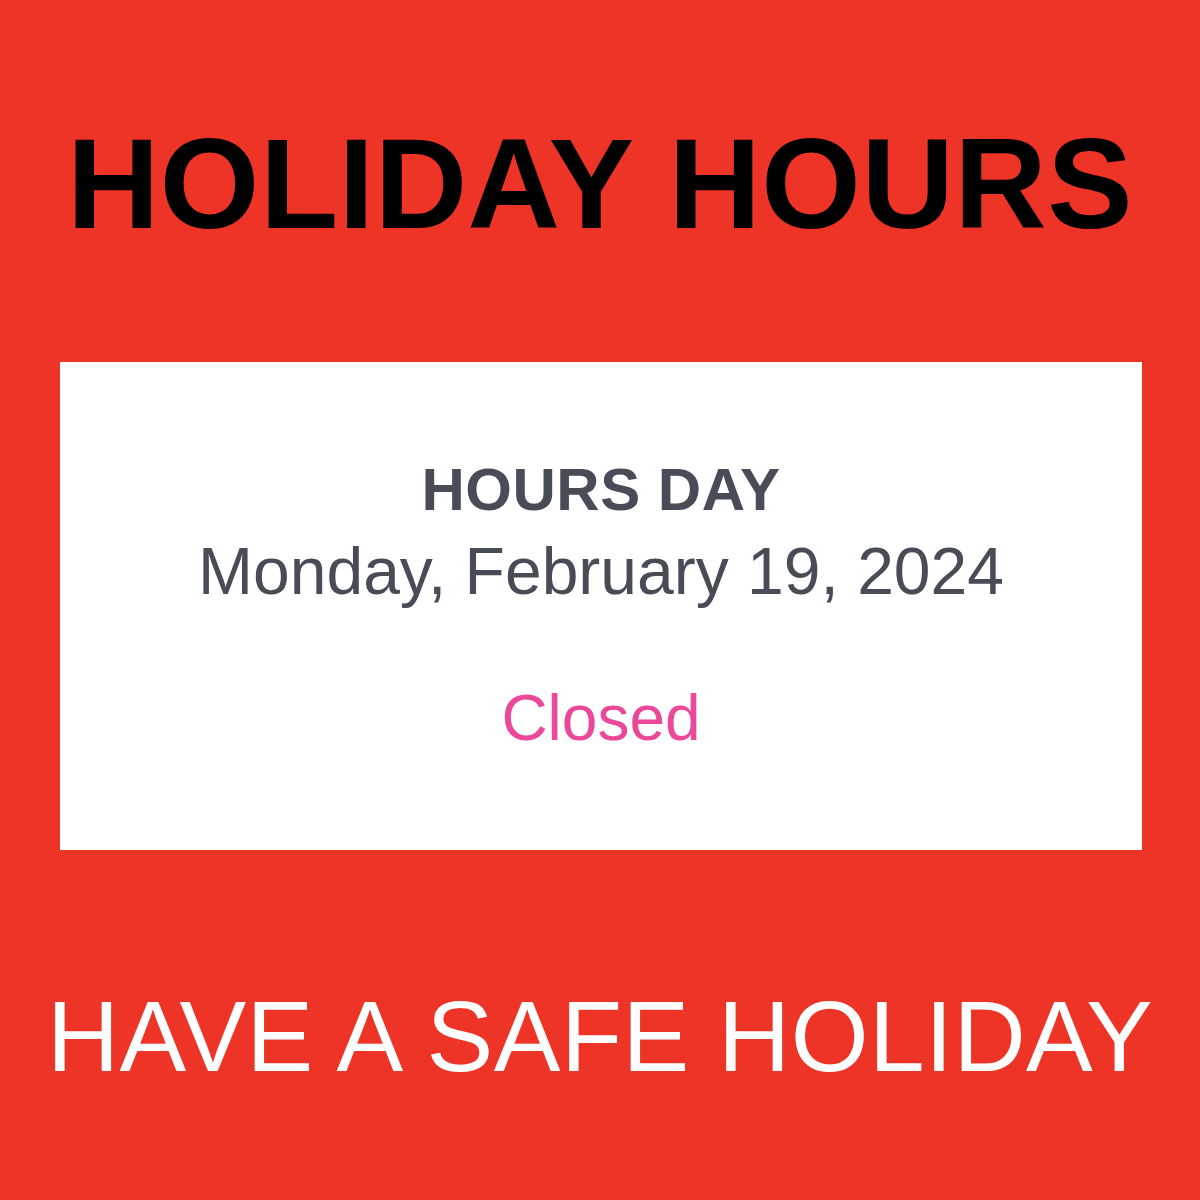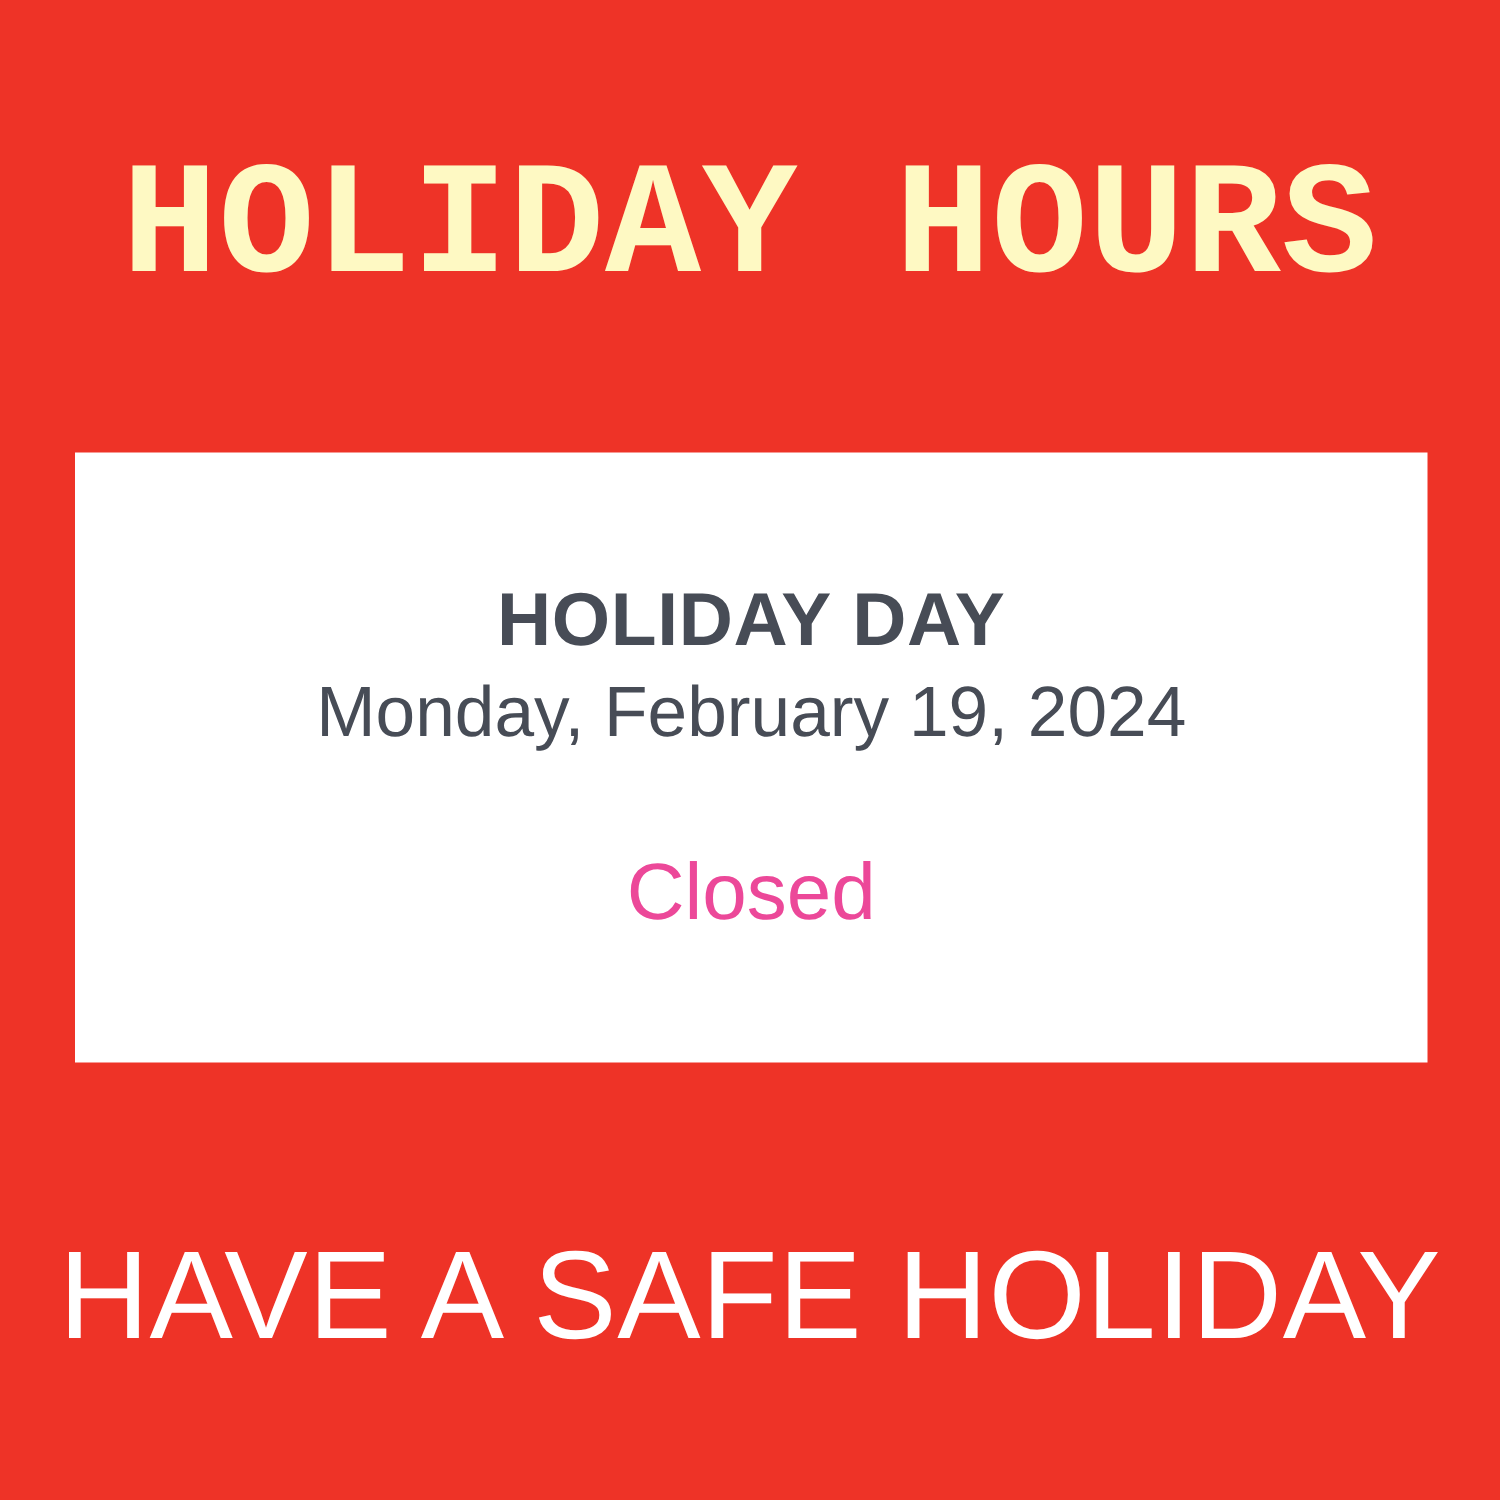--- a/index.html
+++ b/index.html
@@ -23,22 +23,22 @@
     position: absolute;
     left: 0;
     top: 0;
     width: 1200px;
     height: 362px;
     display: flex;
     align-items: center;
     justify-content: center;
   }
   .headline-text {
-    color: #fef9c3;
-    font-family: Liberation Mono, monospace;
+    color: #000000;
+    font-family: Liberation Sans, sans-serif;
     font-weight: 700;
     font-size: 128px;
     line-height: 1;
     letter-spacing: 0.5px;
     white-space: nowrap;
     text-align: center;
     margin-top: 6px;
   }
 
   
@@ -68,21 +68,21 @@
     font-size: 60px;
     line-height: 1.08;
     letter-spacing: 0.5px;
     margin: 0;
     white-space: nowrap;
   }
   .holiday-date {
     color: #474c56;
     font-family: "Liberation Sans", "DejaVu Sans", sans-serif;
     font-weight: 400;
-    font-size: 57px;
+    font-size: 66px;
     line-height: 1.22;
     margin: 8px 0 0 0;
     white-space: nowrap;
   }
   .holiday-status {
     color: #ec4899;
     font-family: "Liberation Sans", "DejaVu Sans", sans-serif;
     font-weight: 400;
     font-size: 64px;
     line-height: 1.1;
@@ -117,21 +117,21 @@
 <body>
 
 <div class="poster">
 
   <div class="headline">
     <div class="headline-text">HOLIDAY HOURS</div>
   </div>
 
   <div class="card">
     <div class="card-inner">
-      <div class="holiday-name">HOLIDAY DAY</div>
+      <div class="holiday-name">HOURS DAY</div>
       <div class="holiday-date">Monday, February 19, 2024</div>
       <div class="holiday-status">Closed</div>
     </div>
   </div>
 
   <div class="footer">
     <div class="footer-text">HAVE A SAFE HOLIDAY</div>
   </div>
 
 </div>

